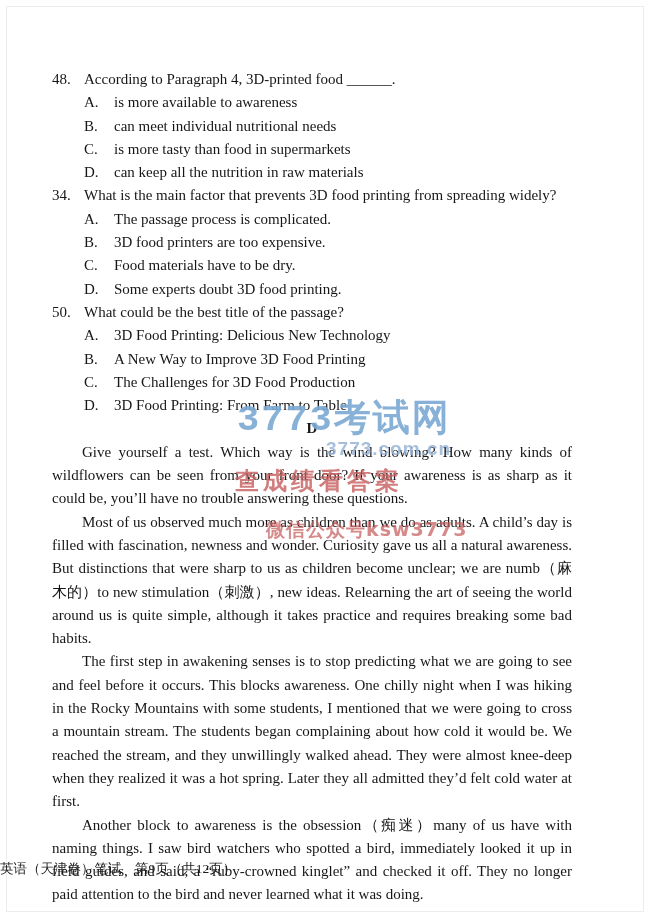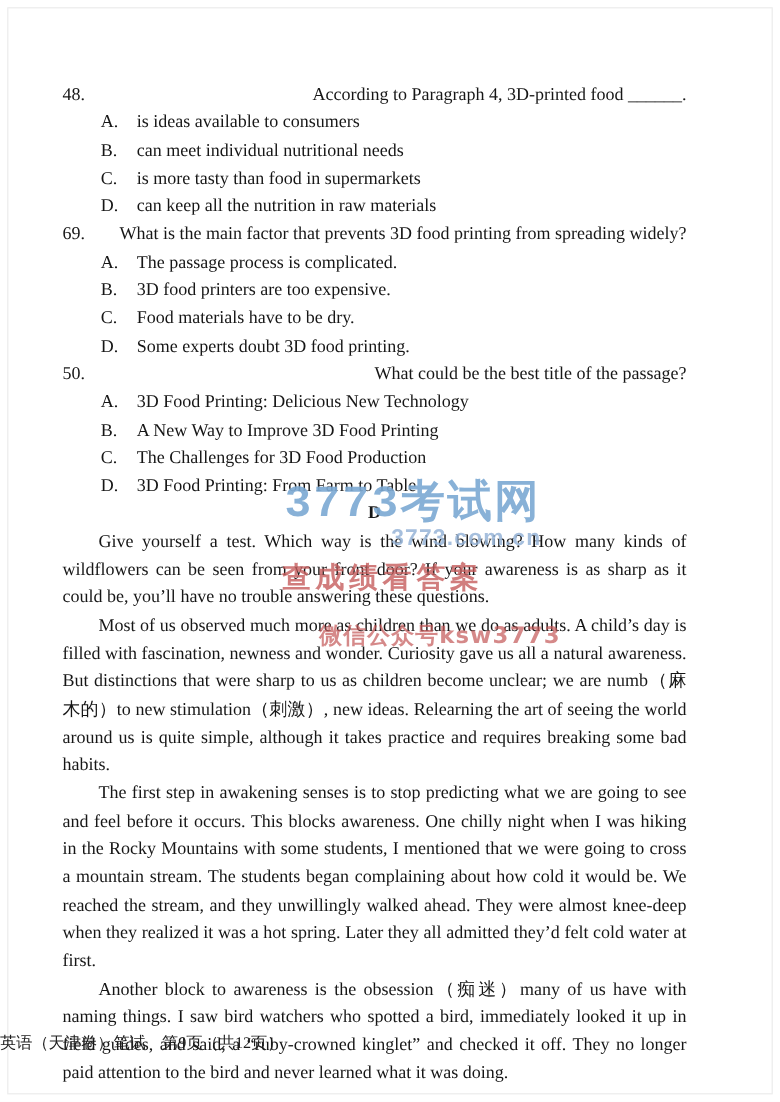--- a/index.html
+++ b/index.html
@@ -24,21 +24,21 @@
   .content {
     position: absolute;
     left: 52px; top: 68px;
     width: 520px;
     font-size: 15px;
     line-height: 23.3px;
   }
   .question { margin: 0; }
   .stem { display: flex; }
   .qnum { flex: 0 0 32px; }
-  .qtext { flex: 1 1 auto; text-align: right; }
+  .qtext { flex: 1 1 auto; }
   .options { padding-left: 32px; }
   .option { display: flex; }
   .olabel { flex: 0 0 30px; }
   .otext { flex: 1 1 auto; }
   .section-label {
     text-align: center;
     font-weight: bold;
     margin: 0;
   }
   .para {
@@ -104,40 +104,40 @@
   <main class="content">
 
     <section class="question">
       <div class="stem">
         <span class="qnum">48.</span>
         <span class="qtext">According to Paragraph 4, 3D-printed food ______.</span>
       </div>
       <div class="options">
         <div class="option">
           <span class="olabel">A.</span>
-          <span class="otext">is ideas available to consumers</span>
+          <span class="otext">is more available to awareness</span>
         </div>
         <div class="option">
           <span class="olabel">B.</span>
           <span class="otext">can meet individual nutritional needs</span>
         </div>
         <div class="option">
           <span class="olabel">C.</span>
           <span class="otext">is more tasty than food in supermarkets</span>
         </div>
         <div class="option">
           <span class="olabel">D.</span>
           <span class="otext">can keep all the nutrition in raw materials</span>
         </div>
       </div>
     </section>
 
     <section class="question">
       <div class="stem">
-        <span class="qnum">69.</span>
+        <span class="qnum">34.</span>
         <span class="qtext">What is the main factor that prevents 3D food printing from spreading widely?</span>
       </div>
       <div class="options">
         <div class="option">
           <span class="olabel">A.</span>
           <span class="otext">The passage process is complicated.</span>
         </div>
         <div class="option">
           <span class="olabel">B.</span>
           <span class="otext">3D food printers are too expensive.</span>

